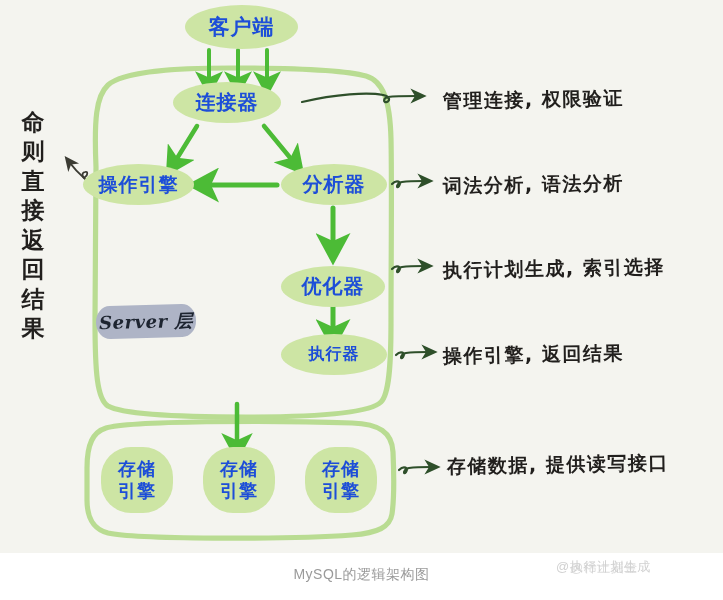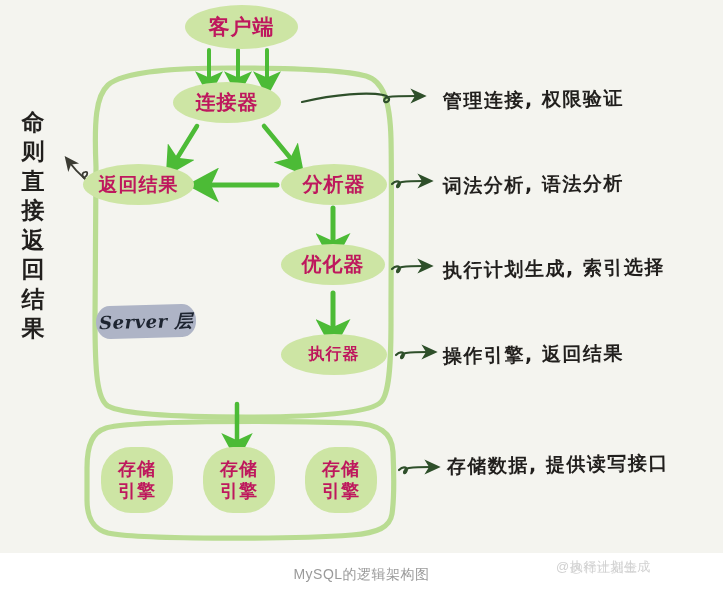--- a/index.html
+++ b/index.html
@@ -35,21 +35,21 @@
     width: 723px;
     height: 553px;
   }
   
   .node {
     position: absolute;
     display: flex;
     align-items: center;
     justify-content: center;
     text-align: left;
-    color: #be185d;
+    color: #1d4ed8;
     font-family: "DejaVu Sans", sans-serif;
     font-weight: 700;
     letter-spacing: 1px;
     background: #cde5a4;
     line-height: 1.05;
     box-sizing: border-box;
   }
   .node.pill {
     border-radius: 50% / 50%;
   }
@@ -66,21 +66,21 @@
   }
   .n-cache {
     left: 83px; top: 164px; width: 111px; height: 41px;
     font-size: 19px;
   }
   .n-parser {
     left: 281px; top: 164px; width: 106px; height: 41px;
     font-size: 20px;
   }
   .n-optimizer {
-    left: 281px; top: 244px; width: 104px; height: 41px;
+    left: 281px; top: 266px; width: 104px; height: 41px;
     font-size: 20px;
   }
   .n-executor {
     left: 281px; top: 334px; width: 106px; height: 41px;
     font-size: 16px;
   }
   .n-engine {
     width: 72px; height: 66px;
     font-size: 18px;
     line-height: 1.25;
@@ -257,21 +257,21 @@
     <g>
       <path d="M399,470 C404,465 409,468 406,472 C403,476 403,469 409,468
                C416,467 422,467 431,467" stroke="#2e4f2a" stroke-width="2.2" fill="none" stroke-linecap="round" marker-end="url(#mk-ink)"></path>
     </g>
   </svg>
 
   <div class="node pill n-client">客户端</div>
 
   <div class="node pill n-connector">连接器</div>
 
-  <div class="node pill n-cache">返回结果</div>
+  <div class="node pill n-cache">操作引擎</div>
 
   <div class="node pill n-parser">分析器</div>
 
   <div class="node pill n-optimizer">优化器</div>
 
   <div class="node pill n-executor">执行器</div>
 
   <div class="server-label">Server 层</div>
 
   <div class="node squarish n-engine n-engine1">

